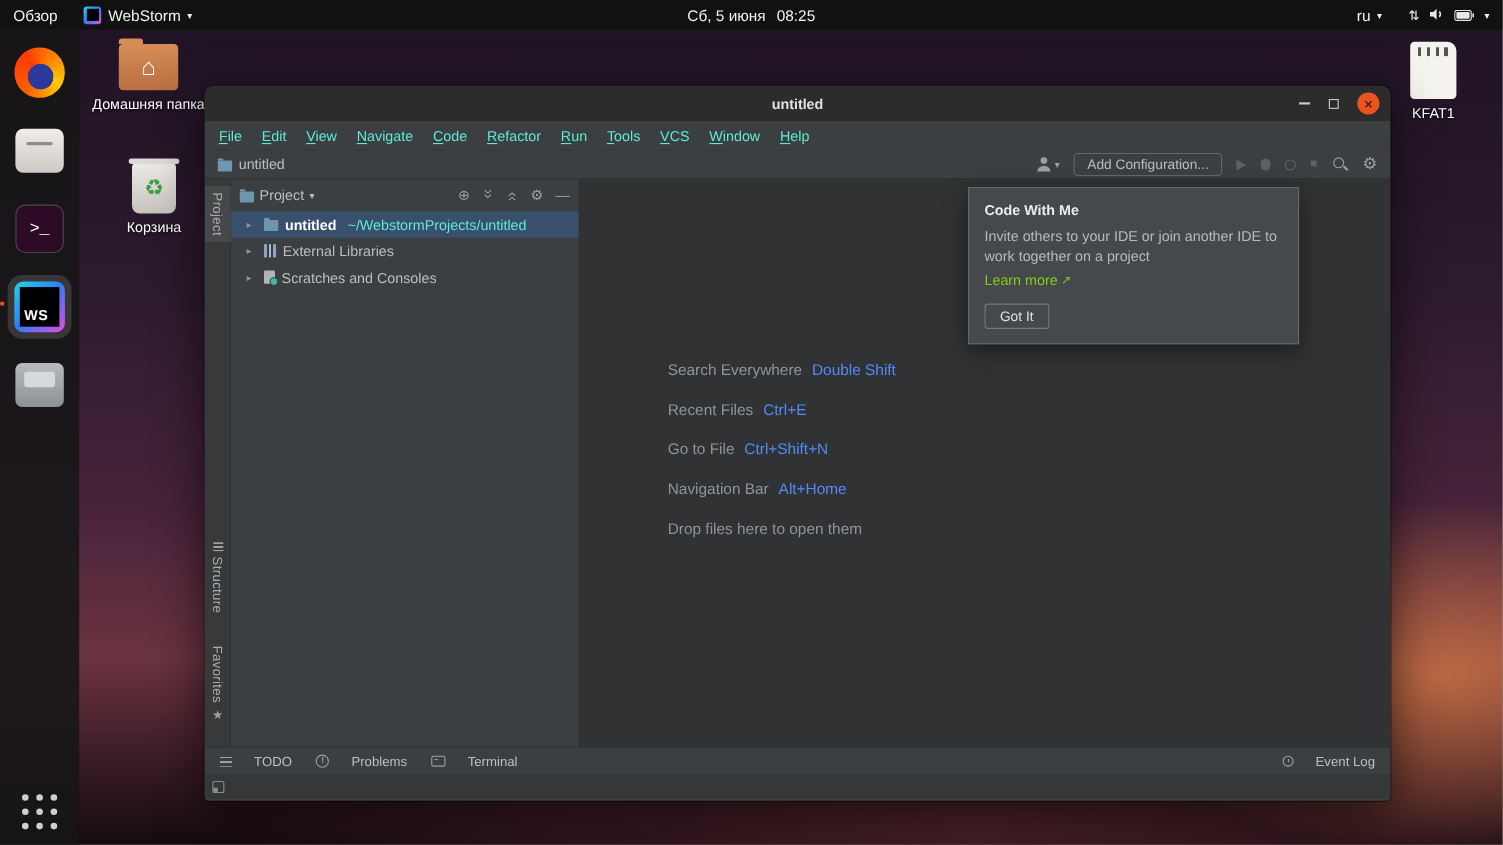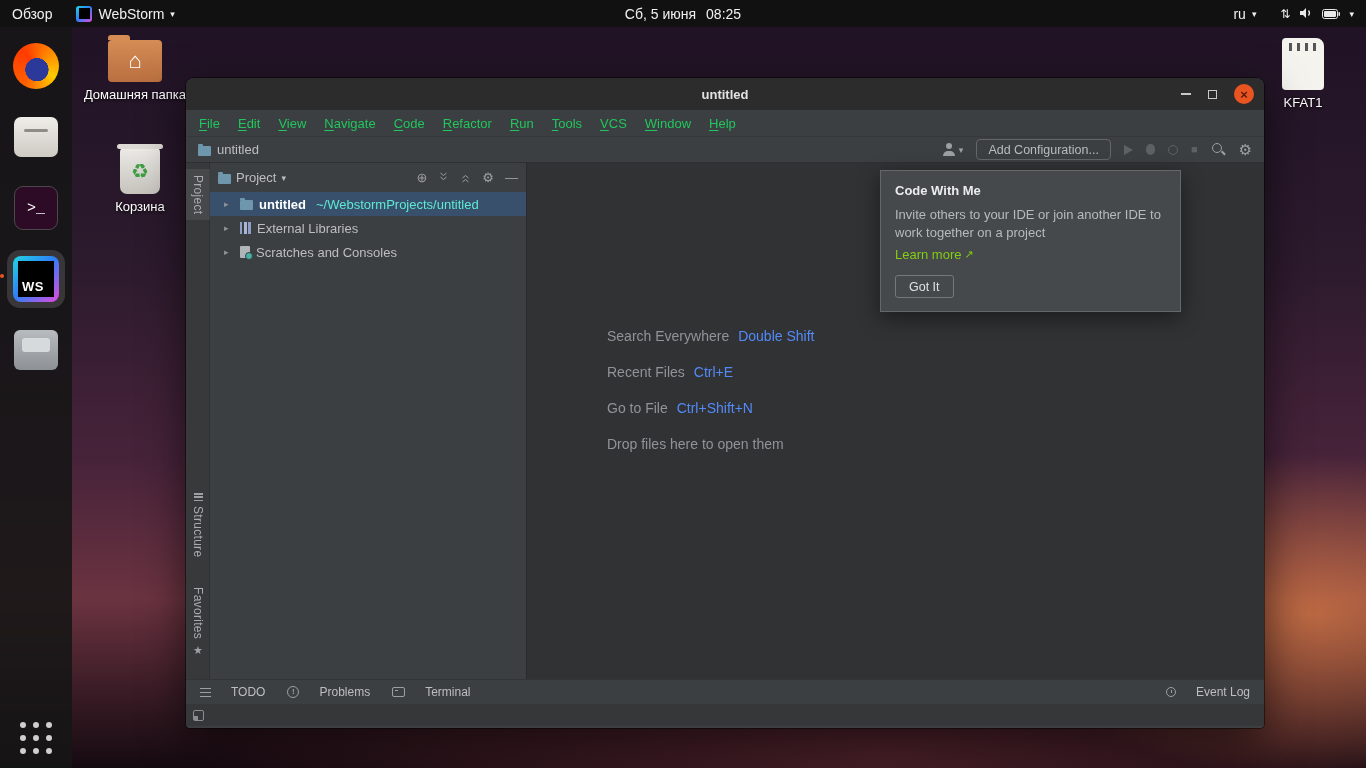--- a/index.html
+++ b/index.html
@@ -67,21 +67,21 @@
     border-radius:8px 8px 4px 4px; box-shadow:0 14px 44px rgba(0,0,0,.6), 0 0 0 1px rgba(0,0,0,.45); z-index:20; overflow:hidden; }
   .titlebar { height:32px; background:#2c2c2c; display:flex; align-items:center; justify-content:center; position:relative; }
   .title { font-size:13px; font-weight:bold; color:#e2e2e2; }
   .win-controls { position:absolute; right:10px; top:0; height:32px; display:flex; align-items:center; gap:17px; }
   .btn-min { width:10px; height:2px; background:#c9c9c9; }
   .btn-max { width:9px; height:9px; border:1.5px solid #c9c9c9; }
   .btn-close { width:20px; height:20px; border-radius:50%; background:#e95420; color:#5a1a05; font-size:13px; font-weight:bold;
     display:flex; align-items:center; justify-content:center; line-height:1; }
 
   .menubar { height:27px; background:#3c3f41; display:flex; align-items:center; padding-left:4px; border-bottom:1px solid #353739; }
-  .menu-item { display:inline-block; padding:3px 9px; font-size:13px; color:#22c55e; }
+  .menu-item { display:inline-block; padding:3px 9px; font-size:13px; color:#5eead4; }
   .menu-item::first-letter { text-decoration:underline; text-underline-offset:2px; }
 
   .navbar { height:26px; background:#3c3f41; display:flex; align-items:center; padding:0 12px; border-bottom:1px solid #2e3032; }
   .nav-left { display:flex; align-items:center; gap:6px; font-size:13px; color:#bcbec0; }
   .nav-right { margin-left:auto; display:flex; align-items:center; gap:13px; }
   .folder { width:13px; height:10px; background:#6e96ad; border-radius:1px; position:relative; margin-top:2px; }
   .folder::before { content:""; position:absolute; top:-2px; left:0; width:5px; height:2px; background:#6e96ad; border-radius:1px 1px 0 0; }
   .person { width:14px; height:13px; position:relative; }
   .person::before { content:""; position:absolute; top:0; left:4px; width:6px; height:6px; border-radius:50%; background:#9da0a2; }
   .person::after { content:""; position:absolute; bottom:0; left:1px; width:12px; height:5px; border-radius:6px 6px 0 0; background:#9da0a2; }
@@ -353,20 +353,24 @@
         </div>
         <div class="sc-line">
           <span class="sc-label">Recent Files</span>
           <span class="sc-keys">Ctrl+E</span>
         </div>
         <div class="sc-line">
           <span class="sc-label">Go to File</span>
           <span class="sc-keys">Ctrl+Shift+N</span>
         </div>
         <div class="sc-line">
+          <span class="sc-label">Navigation Bar</span>
+          <span class="sc-keys">Alt+Home</span>
+        </div>
+        <div class="sc-line">
           <span class="sc-label">Drop files here to open them</span>
           <span class="sc-keys"></span>
         </div>
       </div>
     </div>
   </div>
 
   <div class="popup">
     <div class="popup-title">Code With Me</div>
     <div class="popup-body">Invite others to your IDE or join another IDE to work together on a project</div>

